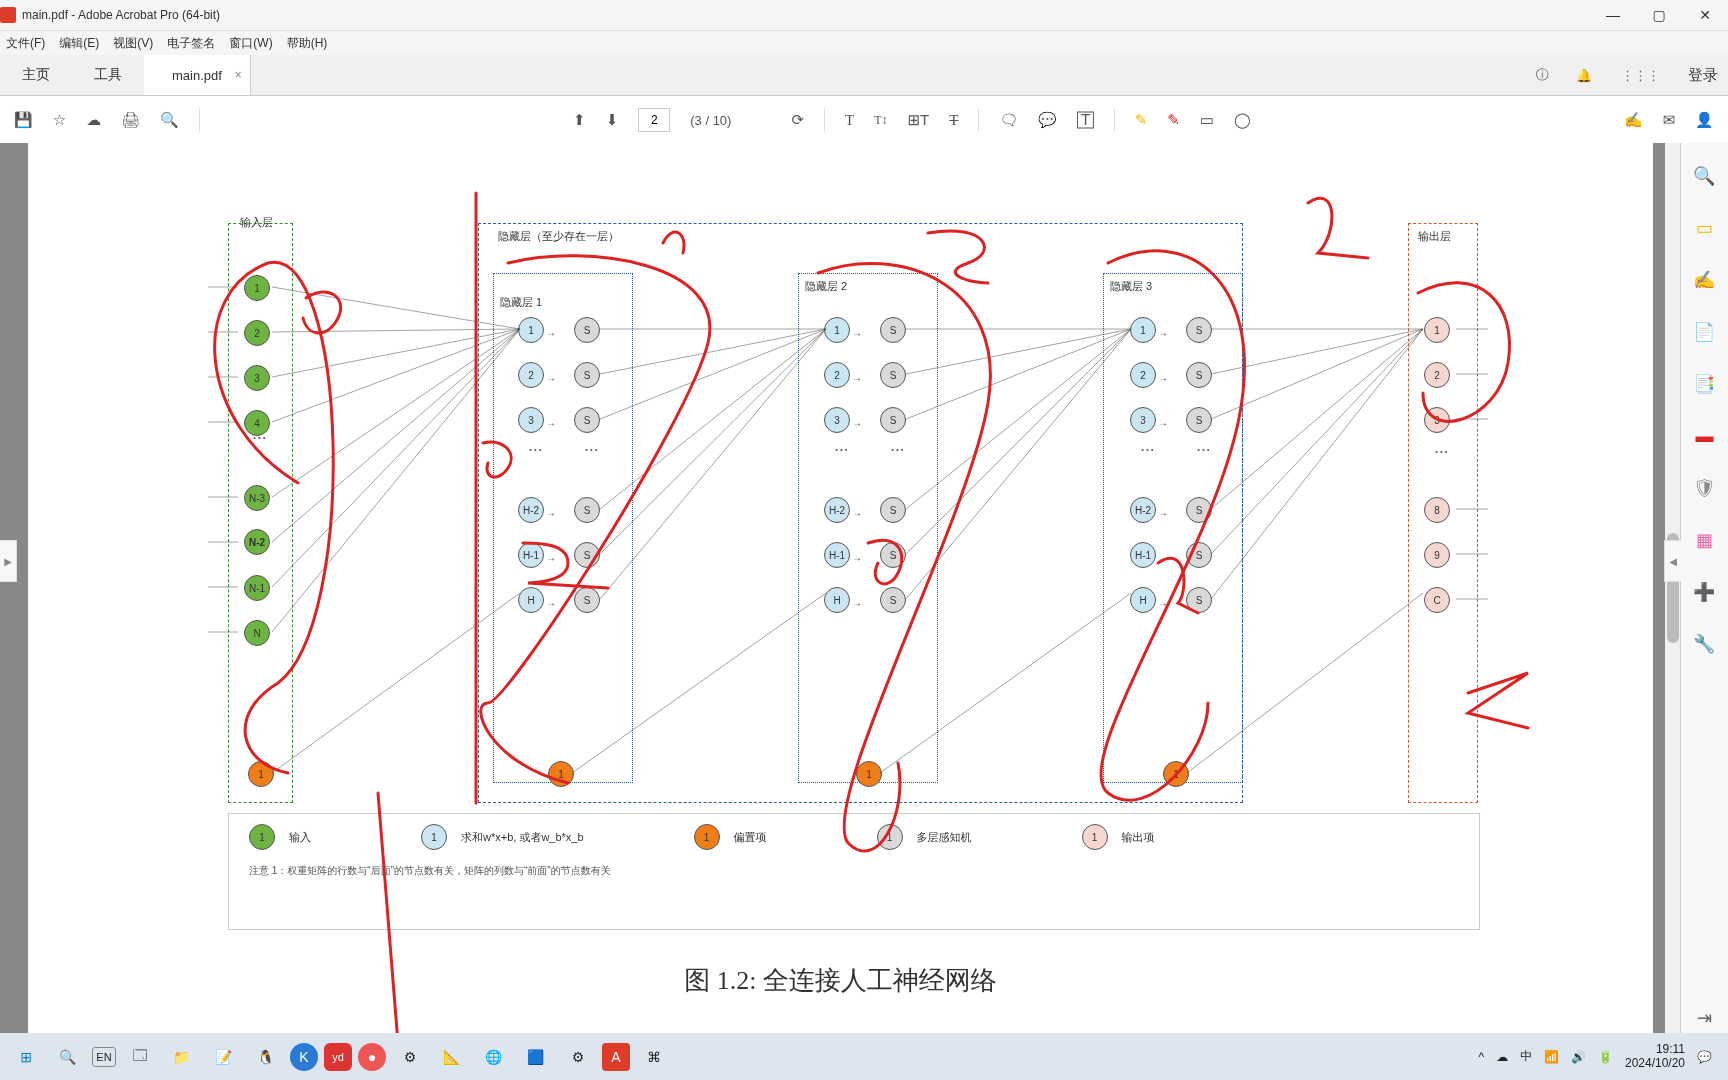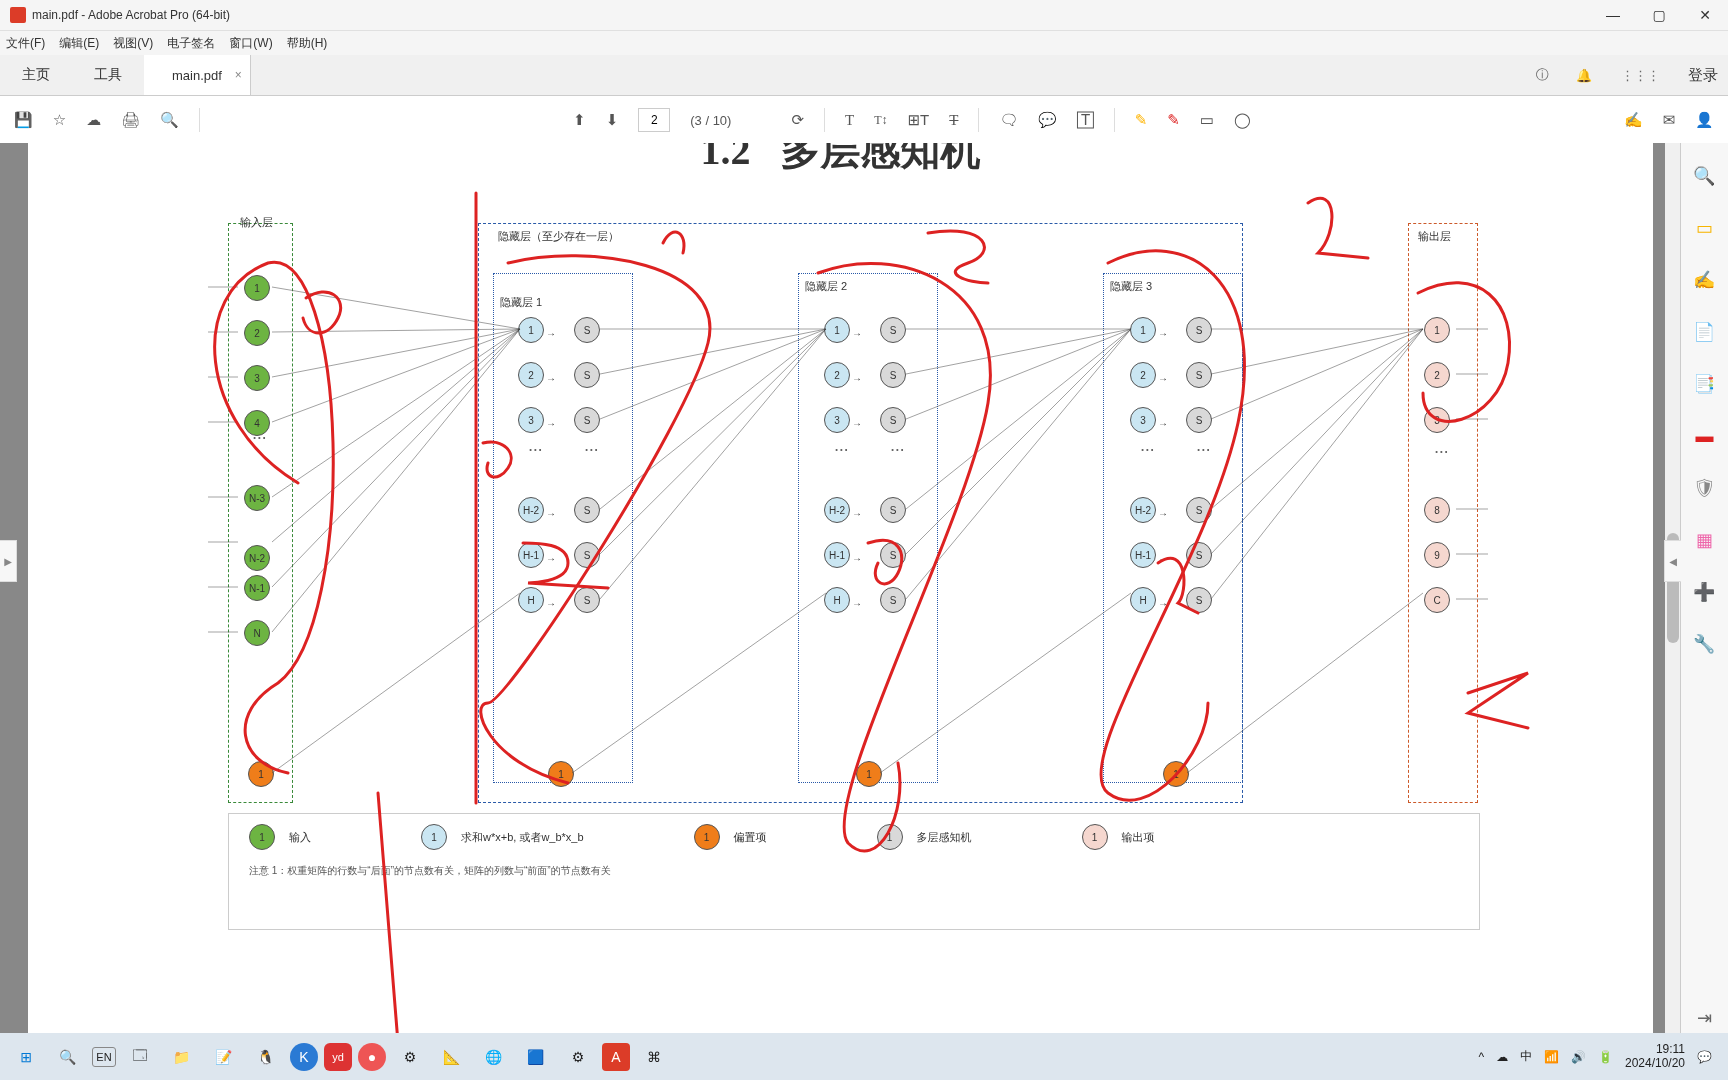--- a/index.html
+++ b/index.html
@@ -1,16 +1,16 @@
 <!DOCTYPE html>
 <html><head>
 <meta charset="utf-8">
 <style>
 html,body{margin:0;padding:0;width:1728px;height:1080px;font-family:"Segoe UI","Microsoft YaHei",sans-serif;background:#fff;overflow:hidden;font-size:13px;color:#333}
-.titlebar{height:30px;display:flex;align-items:center;padding:0 10px;background:#f5f5f5;border-bottom:1px solid #e0e0e0;position:relative}
+.titlebar{height:30px;display:flex;align-items:center;padding:0 0;background:#f5f5f5;border-bottom:1px solid #e0e0e0;position:relative}
 .titlebar .icon{width:16px;height:16px;margin-right:6px;display:inline-block;background:#dc3c28;border-radius:2px}
 .titlebar .title{flex:0 0 auto;font-size:12px;color:#333}
 .win-controls{position:absolute;right:0;top:0;height:30px;display:flex}
 .win-btn{width:46px;height:30px;display:flex;align-items:center;justify-content:center;font-size:14px}
 .menubar{height:24px;display:flex;align-items:center;padding:0 6px;gap:14px;background:#f5f5f5;font-size:12px;color:#333}
 .tabbar{height:40px;display:flex;align-items:stretch;background:#f0f0f0;border-bottom:1px solid #ccc;position:relative}
 .nav-tab{padding:0 22px;display:flex;align-items:center;font-size:14px;color:#333}
 .doc-tab{display:flex;align-items:center;padding:0 28px;background:#fff;border-right:1px solid #ccc;font-size:13px;position:relative}
 .doc-tab .x{position:absolute;right:8px;font-size:12px;color:#888}
 .tabbar .right{position:absolute;right:10px;top:0;height:100%;display:flex;align-items:center;gap:28px;color:#666}
@@ -112,23 +112,20 @@
   <span style="flex:1"></span>
   <span>✍</span>
   <span>✉</span>
   <span>👤</span>
 </div>
 
 <div class="left-collapser">▶</div>
 <div class="right-collapser">◀</div>
 <div class="stage">
   <div class="page">
-    <div class="heading">
-      <span>1.2</span>&nbsp;&nbsp;&nbsp;<span>多层感知机</span>
-    </div>
 
     <div class="layer-box" style="left:200px;top:80px;width:55px;height:570px;border-color:#3a8a3a"></div>
     <span class="layer-label" style="left:212px;top:72px">输入层</span>
 
     <div class="layer-box" style="left:450px;top:80px;width:755px;height:570px;border-color:#2a5aa8"></div>
     <span class="layer-label" style="left:470px;top:86px">隐藏层（至少存在一层）</span>
 
     <div class="layer-box" style="left:465px;top:130px;width:130px;height:500px;border-color:#2a5aa8;border-style:dotted"></div>
     <span class="layer-label" style="left:472px;top:152px">隐藏层 1</span>
     <div class="layer-box" style="left:770px;top:130px;width:130px;height:500px;border-color:#2a5aa8;border-style:dotted"></div>
@@ -138,21 +135,21 @@
 
     <div class="layer-box" style="left:1380px;top:80px;width:60px;height:570px;border-color:#cc5a2a"></div>
     <span class="layer-label" style="left:1390px;top:86px">输出层</span>
 
     <div id="in-col">
         <div class="node green" style="left: 216px; top: 132px;">1</div>
         <div class="node green" style="left: 216px; top: 177px;">2</div>
         <div class="node green" style="left: 216px; top: 222px;">3</div>
         <div class="node green" style="left: 216px; top: 267px;">4</div>
         <div class="node green" style="left: 216px; top: 342px;">N-3</div>
-        <div class="node green" style="left: 216px; top: 402px;">N-2</div>
+        <div class="node green" style="left: 216px; top: 386px; font-weight: bold;">N-2</div>
         <div class="node green" style="left: 216px; top: 432px;">N-1</div>
         <div class="node green" style="left: 216px; top: 477px;">N</div>
       </div>
     <div class="dots" style="left:224px;top:288px">⋮</div>
 
     <div id="h-cols">
         <div class="node blue" style="left: 490px; top: 174px;">1</div>
         <div class="node gray" style="left: 546px; top: 174px;">S</div>
         <div style="position: absolute; left: 518px; top: 184px; font-size: 10px; color: rgb(51, 51, 51);">→</div>
         <div class="node blue" style="left: 490px; top: 219px;">2</div>
@@ -303,20 +300,21 @@
             <span>多层感知机</span>
           </div>
           <div style="display: flex; align-items: center; gap: 14px;">
             <div class="node pink" style="position: static;">1</div>
             <span>输出项</span>
           </div>
         </div>
       <div style="font-size:10px;color:#555">注意 1：权重矩阵的行数与“后面”的节点数有关，矩阵的列数与“前面”的节点数有关</div>
     </div>
 
+    <div class="figcap" style="top:820px">图 1.2:  全连接人工神经网络</div>
 
     <svg class="ann" width="1625" height="900">
       <g stroke="#d22" stroke-width="3" fill="none" stroke-linecap="round">
         <path d="M448 50 L448 660"></path>
         <path d="M270 340 C 170 280 160 150 240 120 C 320 100 330 480 250 540 C 200 570 210 620 260 630"></path>
         <path d="M278 155 C 300 140 320 155 310 175 C 300 195 280 195 275 175"></path>
         <path d="M480 120 C 560 100 700 120 680 200 C 660 280 480 560 460 560 C 440 560 460 620 540 640"></path>
         <path d="M495 400 C 510 400 540 400 540 420 C 540 440 500 440 500 440 L 580 445"></path>
         <path d="M790 130 C 870 100 980 140 960 260 C 940 380 790 660 820 700 C 850 730 880 670 870 620"></path>
         <path d="M840 400 C 870 390 880 410 870 430 C 860 450 840 440 850 420"></path>

